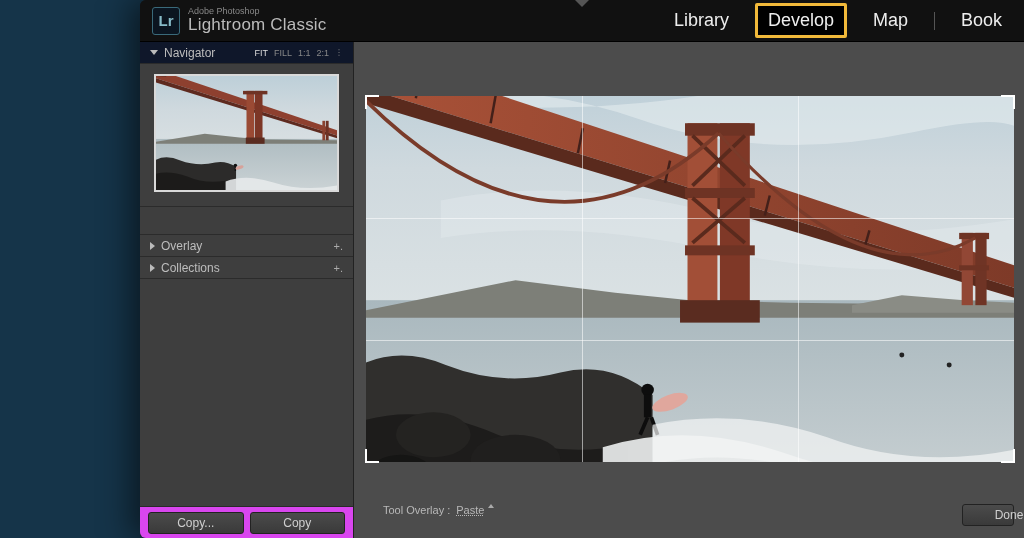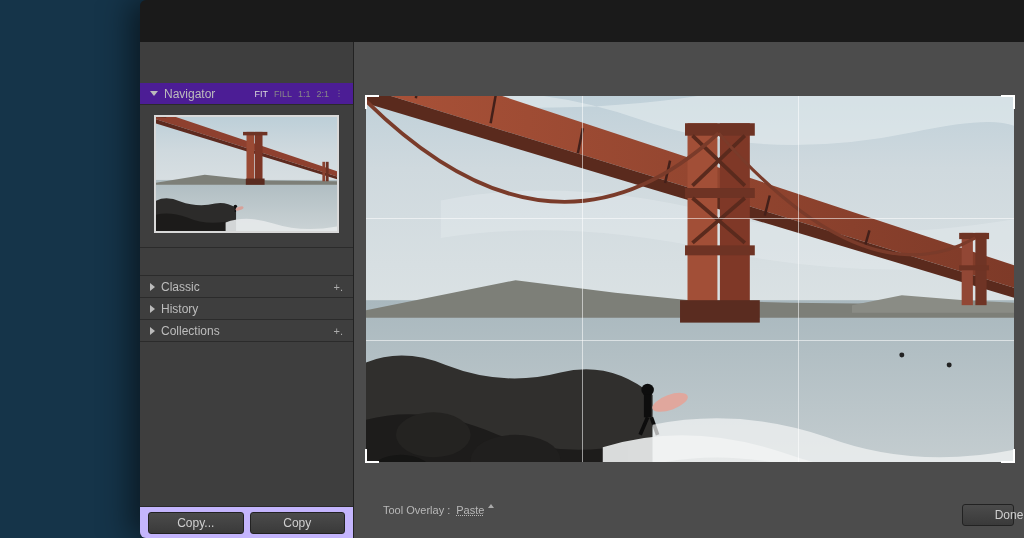--- a/index.html
+++ b/index.html
@@ -85,21 +85,21 @@
   .panel-header, .panel-row {
     height: 22px;
     border-bottom: 1px solid #2b2b2b;
     display: flex;
     align-items: center;
     padding: 0 10px;
     font-size: 12px;
     color: #bdbdbd;
     cursor: pointer;
   }
-  .panel-header { background: #4c1d95; margin-top: 41px; }
+  .panel-header { background: #0f172a; }
   .panel-header .tri-down {
     width: 0; height: 0;
     border-left: 4px solid transparent;
     border-right: 4px solid transparent;
     border-top: 5px solid #bbb;
     margin-right: 6px;
   }
   .panel-row .tri-right {
     width: 0; height: 0;
     border-top: 4px solid transparent;
@@ -124,21 +124,21 @@
   .nav-thumb {
     width: 100%;
     height: 118px;
     border: 2px solid #d9d9d9;
     position: relative;
     overflow: hidden;
   }
   .left-spacer { flex: 1; }
   .left-button-row {
     height: 32px;
-    background: #c4b5fd;
+    background: #d946ef;
     border-top: 1px solid #2a2a2a;
     display: flex; gap: 6px;
     align-items: center;
     padding: 0 8px;
   }
   .btn {
     flex: 1;
     height: 22px;
     background: linear-gradient(#4b4b4b,#3a3a3a);
     border: 1px solid #222;
@@ -219,20 +219,35 @@
     padding-left: 42px;
   }
   
   .scene-svg { width: 100%; height: 100%; display: block; }
 </style>
 </head>
 <body>
 
 <div class="app-frame">
 
+  <div class="top-bar">
+    <div class="top-caret"></div>
+    <div class="logo-box">Lr</div>
+    <div class="app-title">
+      <div class="small">Adobe Photoshop</div>
+      <div class="big">Lightroom Classic</div>
+    </div>
+    <div class="module-tabs">
+      <div class="tab">Library</div>
+      <div class="tab active">Develop</div>
+      <div class="tab">Map</div>
+      <div class="divider"></div>
+      <div class="tab">Book</div>
+    </div>
+  </div>
 
   <div class="workspace">
 
     <div class="left-panel">
       <div class="panel-header">
         <span class="tri-down"></span>
         <span>Navigator</span>
         <span class="zoom-opts">
           <span class="hl">FIT</span>
           <span>FILL</span>
@@ -275,26 +290,22 @@
             <ellipse cx="240" cy="282" rx="12" ry="5" fill="#d7a29a" transform="rotate(-18 240 282)"></ellipse>
             <path d="M200 322 Q260 300 340 326 Q420 352 520 334 L520 370 L200 370 Z" fill="#e6e9ea" opacity="0.9"></path>
           </svg>
         </div>
       </div>
 
       <div style="height:28px; border-bottom:1px solid #2b2b2b;"></div>
 
       <div class="panel-row">
         <span class="tri-right"></span>
-        <span>Classic</span>
+        <span>Overlay</span>
         <span class="plus">+.</span>
-      </div>
-      <div class="panel-row">
-        <span class="tri-right"></span>
-        <span>History</span>
       </div>
       <div class="panel-row">
         <span class="tri-right"></span>
         <span>Collections</span>
         <span class="plus">+.</span>
       </div>
 
       <div class="left-spacer"></div>
 
       <div class="left-button-row">

